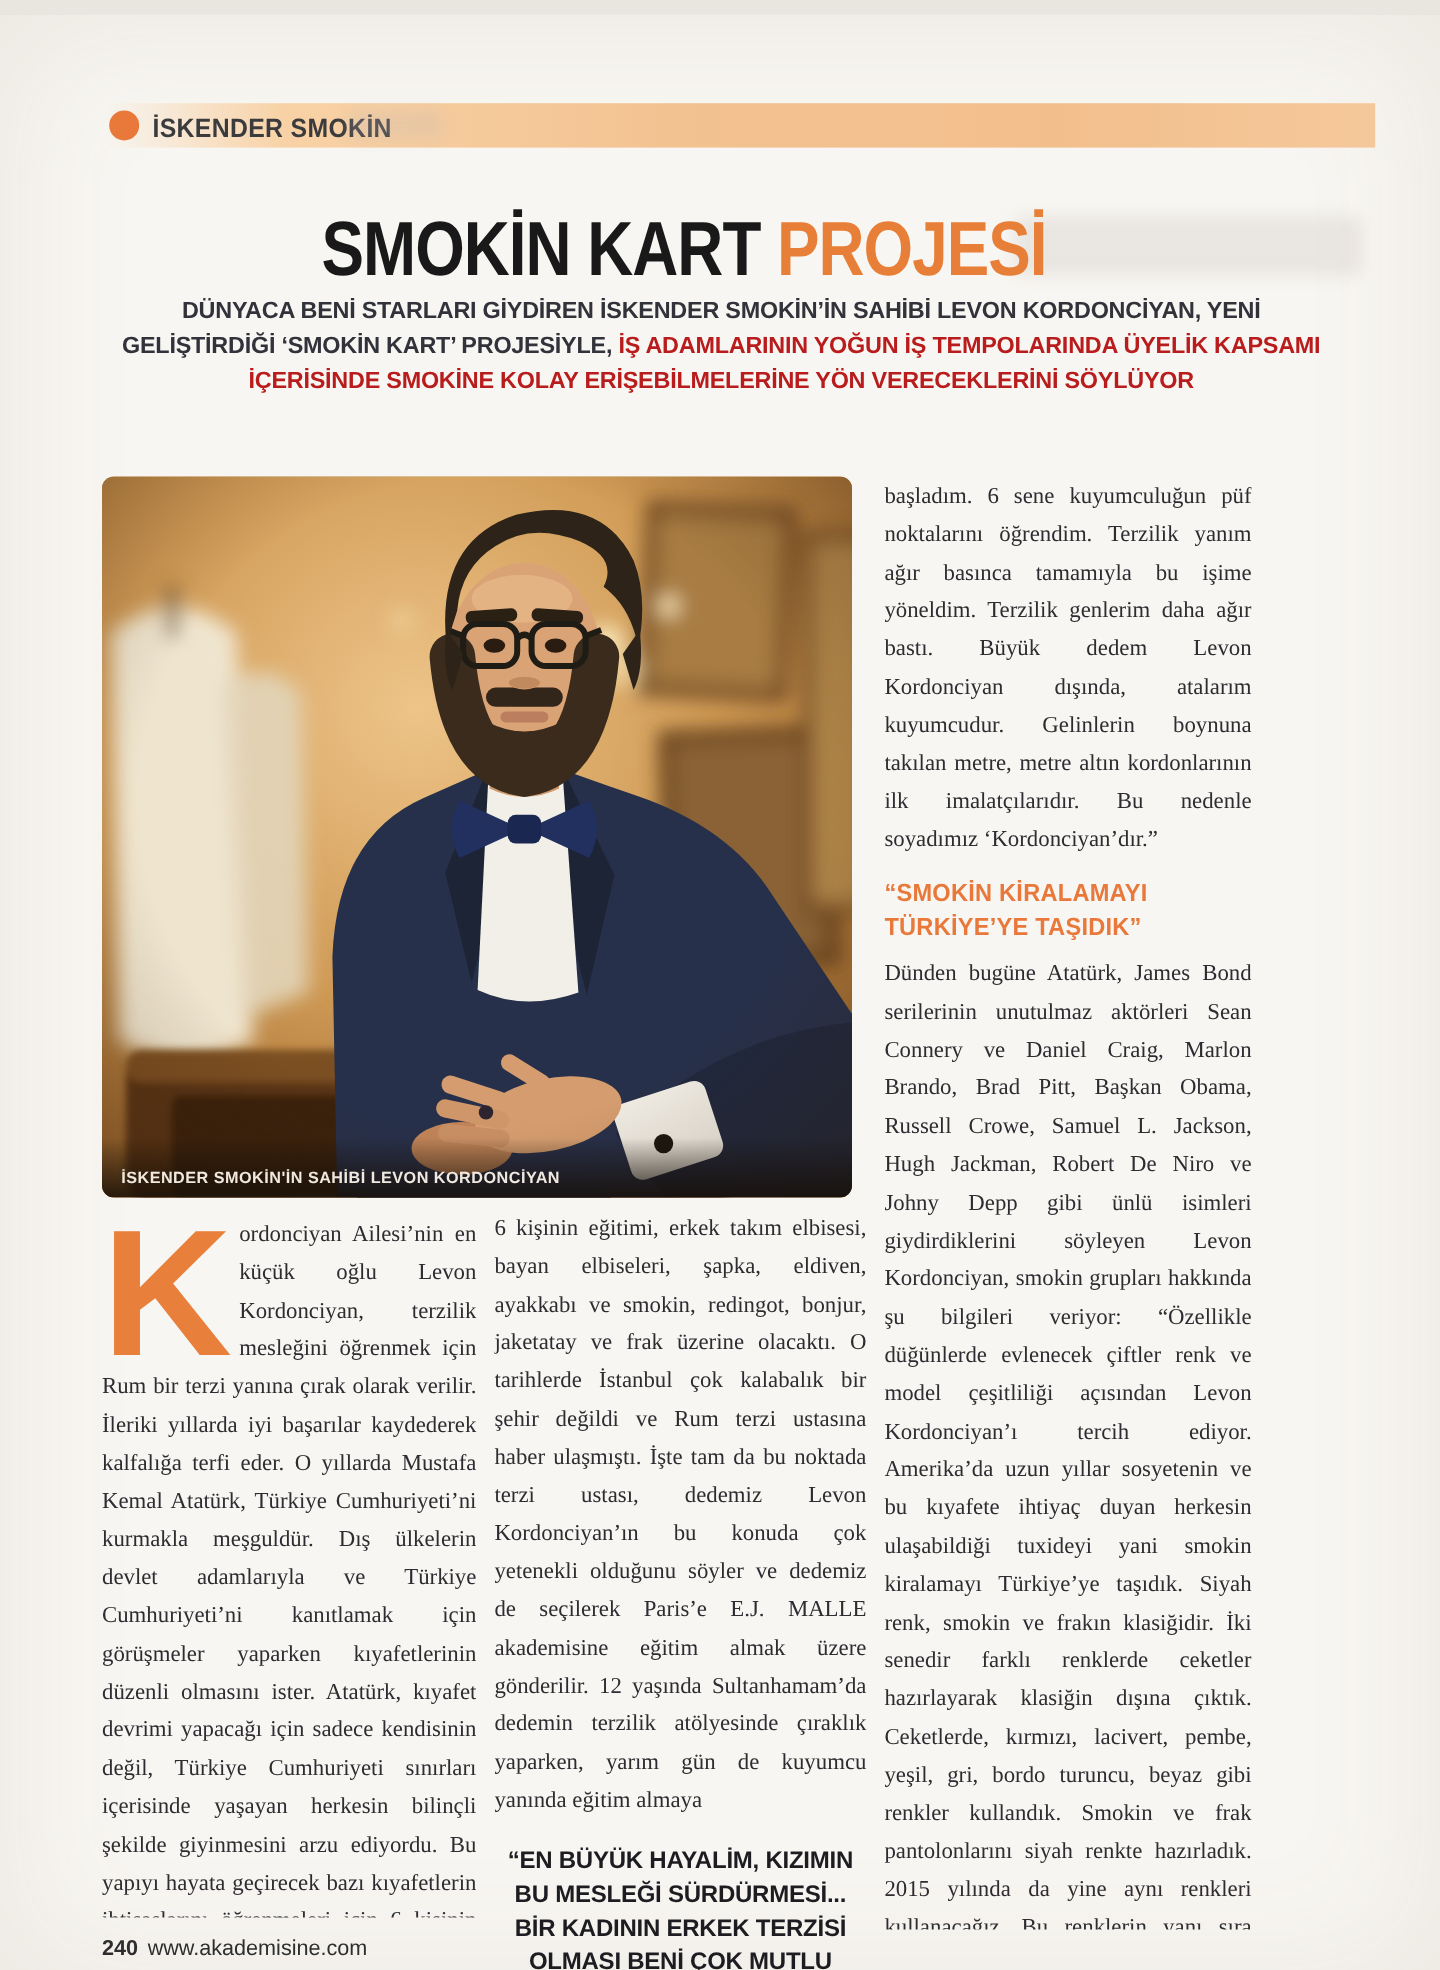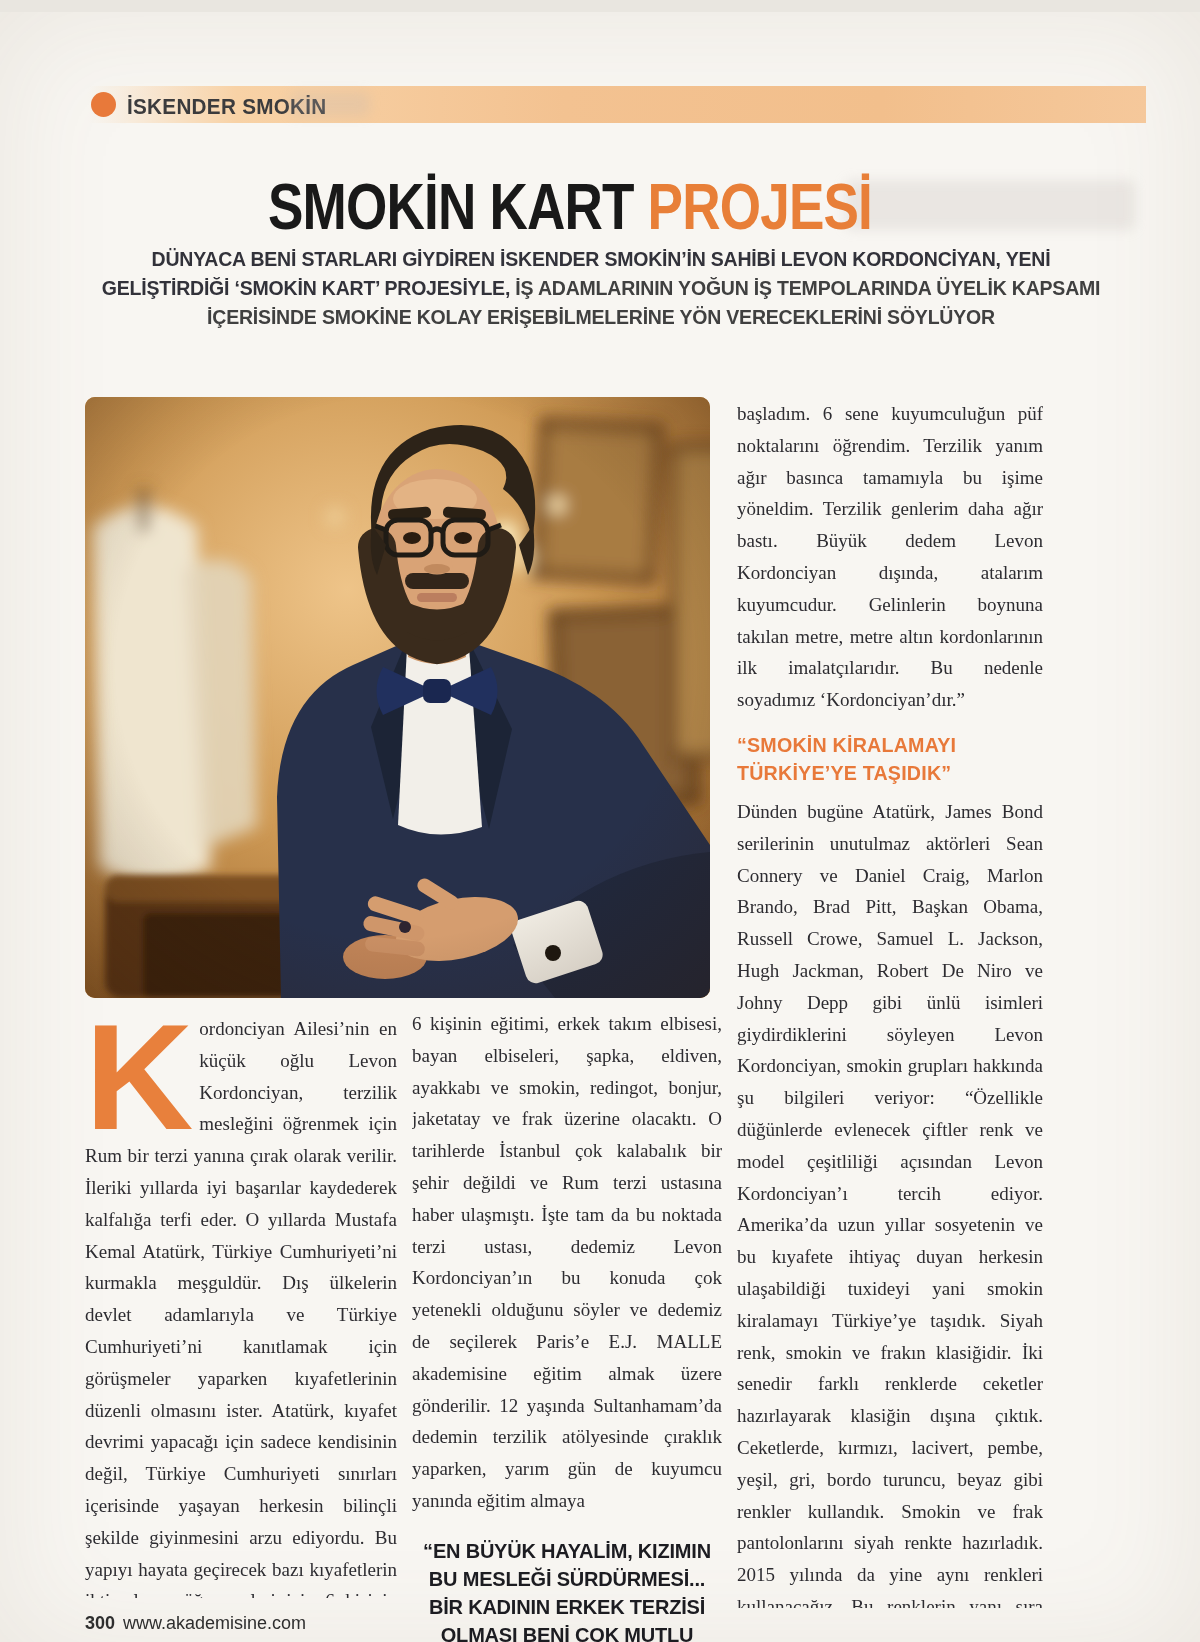--- a/index.html
+++ b/index.html
@@ -32,21 +32,21 @@
     letter-spacing:-1px;color:#191919;white-space:nowrap;
     transform:scaleX(0.83);transform-origin:50% 50%;
   }
   .headline .orange{color:#e87f38;}
   
   .standfirst{
     position:absolute;left:95px;top:233px;width:1012px;text-align:center;
     font-family:"Liberation Sans", sans-serif;font-weight:bold;font-size:19.5px;
     line-height:29px;color:#32323a;letter-spacing:-0.2px;
   }
-  .standfirst .orange{color:#404040;}
+  .standfirst .orange{color:#b91c1c;}
   
   .photo{
     position:absolute;left:85px;top:385px;width:625px;height:601px;
     border-radius:10px;overflow:hidden;background:#c08a4a;
   }
   .photo svg{display:block;}
   .photo-caption{
     position:absolute;left:0;right:0;bottom:0;
     padding:26px 16px 9px 16px;
     background:linear-gradient(to top, rgba(22,15,8,0.82), rgba(22,15,8,0));
@@ -204,36 +204,37 @@
           <rect x="282" y="506" width="58" height="15" rx="7.5" fill="#d59d6f" transform="rotate(18 311 513)"></rect>
           <rect x="278" y="524" width="62" height="15" rx="7.5" fill="#cf966a" transform="rotate(12 309 531)"></rect>
           <rect x="280" y="542" width="60" height="15" rx="7.5" fill="#c98f64" transform="rotate(6 310 549)"></rect>
           <rect x="330" y="490" width="46" height="14" rx="7" fill="#d59d6f" transform="rotate(32 353 497)"></rect>
           <circle cx="320" cy="530" r="6" fill="#2e2430"></circle>
         </g>
       </g>
 
       <rect width="625" height="601" fill="url(#vig)"></rect>
     </svg>
+    <div class="photo-caption">İSKENDER SMOKİN'İN SAHİBİ LEVON KORDONCİYAN</div>
   </div>
 
   <div class="col-left body-text">
     <span class="dropcap">K</span><span>ordonciyan Ailesi’nin en küçük oğlu Levon Kordonciyan, terzilik mesleğini öğrenmek için Rum bir terzi yanına çırak olarak verilir. İleriki yıllarda iyi başarılar kaydederek kalfalığa terfi eder. O yıllarda Mustafa Kemal Atatürk, Türkiye Cumhuriyeti’ni kurmakla meşguldür. Dış ülkelerin devlet adamlarıyla ve Türkiye Cumhuriyeti’ni kanıtlamak için görüşmeler yaparken kıyafetlerinin düzenli olmasını ister. Atatürk, kıyafet devrimi yapacağı için sadece kendisinin değil, Türkiye Cumhuriyeti sınırları içerisinde yaşayan herkesin bilinçli şekilde giyinmesini arzu ediyordu. Bu yapıyı hayata geçirecek bazı kıyafetlerin ihtisaslarını öğrenmeleri için 6 kişinin seçilmesi gerektiğini söyleyen İskender Smokin’in sahibi Levon Kordonciyan, hikayenin bundan sonra nasıl geliştiği hakkında şu yorumda bulunuyor: “Bu</span>
   </div>
 
   <div class="col-mid">
     <div class="body-text">6 kişinin eğitimi, erkek takım elbisesi, bayan elbiseleri, şapka, eldiven, ayakkabı ve smokin, redingot, bonjur, jaketatay ve frak üzerine olacaktı. O tarihlerde İstanbul çok kalabalık bir şehir değildi ve Rum terzi ustasına haber ulaşmıştı. İşte tam da bu noktada terzi ustası, dedemiz Levon Kordonciyan’ın bu konuda çok yetenekli olduğunu söyler ve dedemiz de seçilerek Paris’e E.J. MALLE akademisine eğitim almak üzere gönderilir. 12 yaşında Sultanhamam’da dedemin terzilik atölyesinde çıraklık yaparken, yarım gün de kuyumcu yanında eğitim almaya</div>
     <div class="pullquote">
       <span>“EN BÜYÜK HAYALİM, KIZIMIN BU MESLEĞİ SÜRDÜRMESİ... BİR KADININ ERKEK TERZİSİ OLMASI BENİ ÇOK MUTLU EDECEK. </span>
     </div>
   </div>
 
   <div class="col-right">
     <div class="body-text">başladım. 6 sene kuyumculuğun püf noktalarını öğrendim. Terzilik yanım ağır basınca tamamıyla bu işime yöneldim. Terzilik genlerim daha ağır bastı. Büyük dedem Levon Kordonciyan dışında, atalarım kuyumcudur. Gelinlerin boynuna takılan metre, metre altın kordonlarının ilk imalatçılarıdır. Bu nedenle soyadımız ‘Kordonciyan’dır.”</div>
     <div class="right-heading">“SMOKİN KİRALAMAYI TÜRKİYE’YE TAŞIDIK”</div>
     <div class="body-text">Dünden bugüne Atatürk, James Bond serilerinin unutulmaz aktörleri Sean Connery ve Daniel Craig, Marlon Brando, Brad Pitt, Başkan Obama, Russell Crowe, Samuel L. Jackson, Hugh Jackman, Robert De Niro ve Johny Depp gibi ünlü isimleri giydirdiklerini söyleyen Levon Kordonciyan, smokin grupları hakkında şu bilgileri veriyor: “Özellikle düğünlerde evlenecek çiftler renk ve model çeşitliliği açısından Levon Kordonciyan’ı tercih ediyor. Amerika’da uzun yıllar sosyetenin ve bu kıyafete ihtiyaç duyan herkesin ulaşabildiği tuxideyi yani smokin kiralamayı Türkiye’ye taşıdık. Siyah renk, smokin ve frakın klasiğidir. İki senedir farklı renklerde ceketler hazırlayarak klasiğin dışına çıktık. Ceketlerde, kırmızı, lacivert, pembe, yeşil, gri, bordo turuncu, beyaz gibi renkler kullandık. Smokin ve frak pantolonlarını siyah renkte hazırladık. 2015 yılında da yine aynı renkleri kullanacağız. Bu renklerin yanı sıra janjanlı kumaşlardan da ceketler dikiyoruz. Bu ceketlerin yakaları satenle işleniyor. Yaka satenleri isteğe bağlı olarak ya ceket kumaşının renginden ya da siyah olarak işleniyor. Kısa bir süre önce geliştirdiğim smokin kart projesiyle, iş adamlarının yoğun iş tempolarında üyelik kapsamı içerisinde smokine çok daha kolay erişebilmelerini sağlayacağız.”</div>
   </div>
 
   <div class="footer">
-    <span class="pageno">300</span><span>www.akademisine.com</span>
+    <span class="pageno">240</span><span>www.akademisine.com</span>
   </div>
 
 </div>
 
 </body></html>

